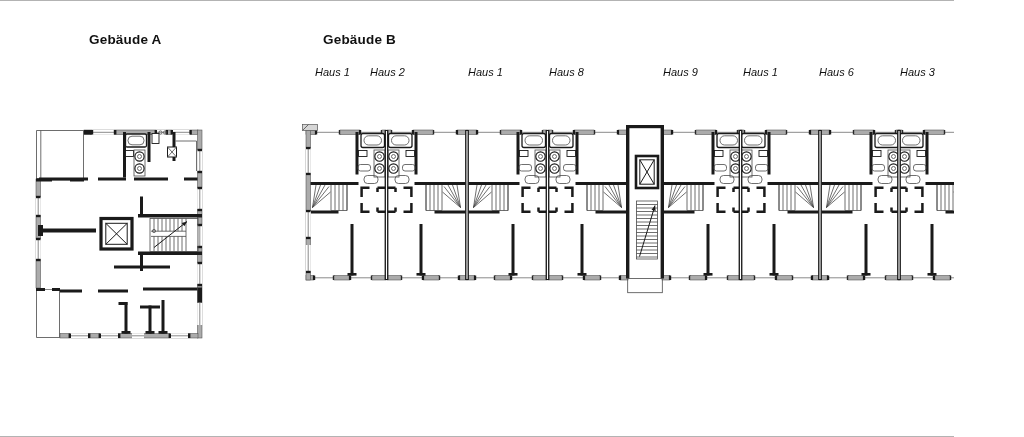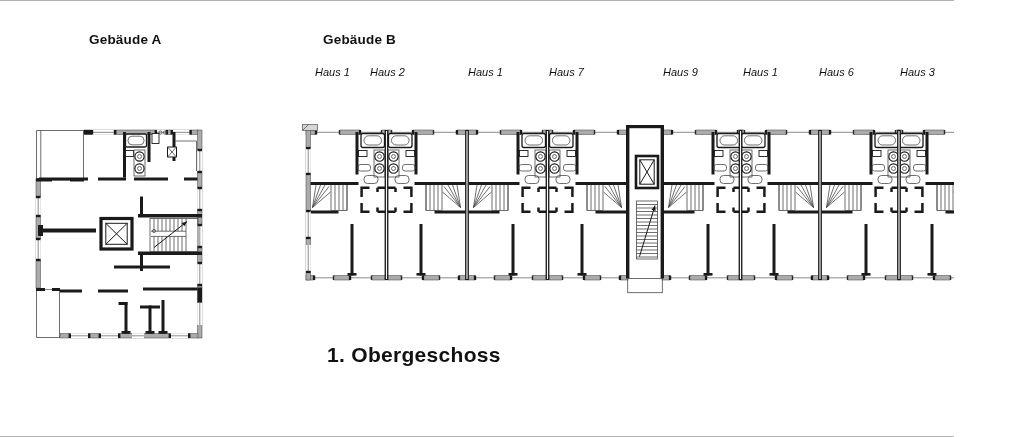--- a/index.html
+++ b/index.html
@@ -33,27 +33,26 @@
 <body>
 
 <div class="sheet">
 
   <span class="bldg-title" style="left:89px">Gebäude A</span>
   <span class="bldg-title" style="left:323px">Gebäude B</span>
 
   <span class="haus-label" style="left:315px">Haus 1</span>
   <span class="haus-label" style="left:370px">Haus 2</span>
   <span class="haus-label" style="left:468px">Haus 1</span>
-  <span class="haus-label" style="left:549px">Haus 7</span>
+  <span class="haus-label" style="left:549px">Haus 8</span>
   <span class="haus-label" style="left:663px">Haus 9</span>
   <span class="haus-label" style="left:743px">Haus 1</span>
   <span class="haus-label" style="left:819px">Haus 6</span>
   <span class="haus-label" style="left:900px">Haus 3</span>
 
-  <span class="floor-label">1. Obergeschoss</span>
 
   <svg style="left:30px;top:118px" width="180" height="228" viewBox="30 118 180 228">
 
     <g>
       <rect class="w" x="84" y="129" width="114" height="4.5"></rect>
       <rect class="cv" x="92" y="128.7" width="22" height="5.1"></rect>
         <line class="wl" x1="92" y1="131.3" x2="114" y2="131.3"></line>
       <rect class="k" x="90.6" y="129" width="2.6" height="4.5"></rect>
         <rect class="k" x="113.8" y="129" width="2.6" height="4.5"></rect>
       <rect class="cv" x="156" y="128.7" width="10" height="5.1"></rect>

